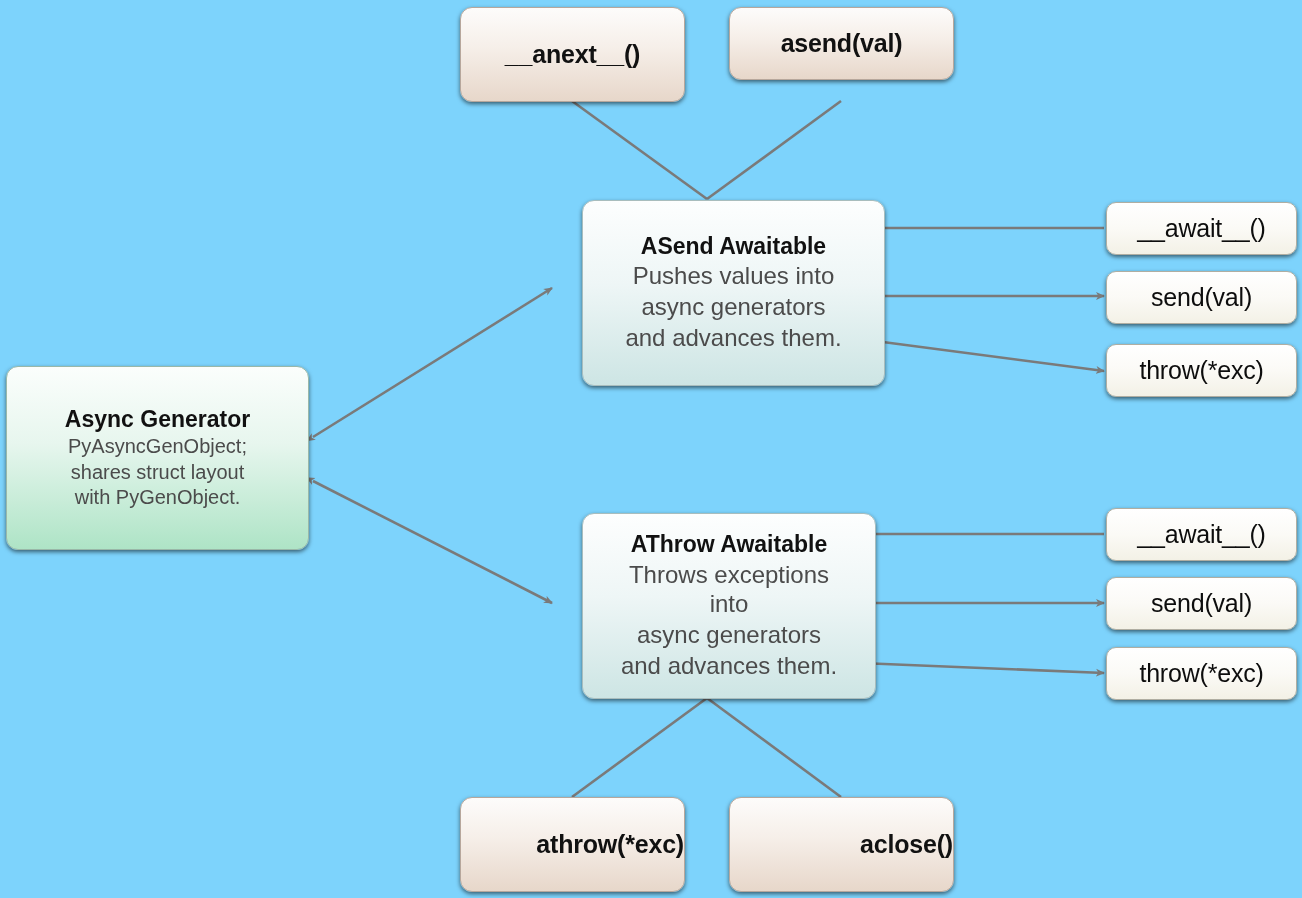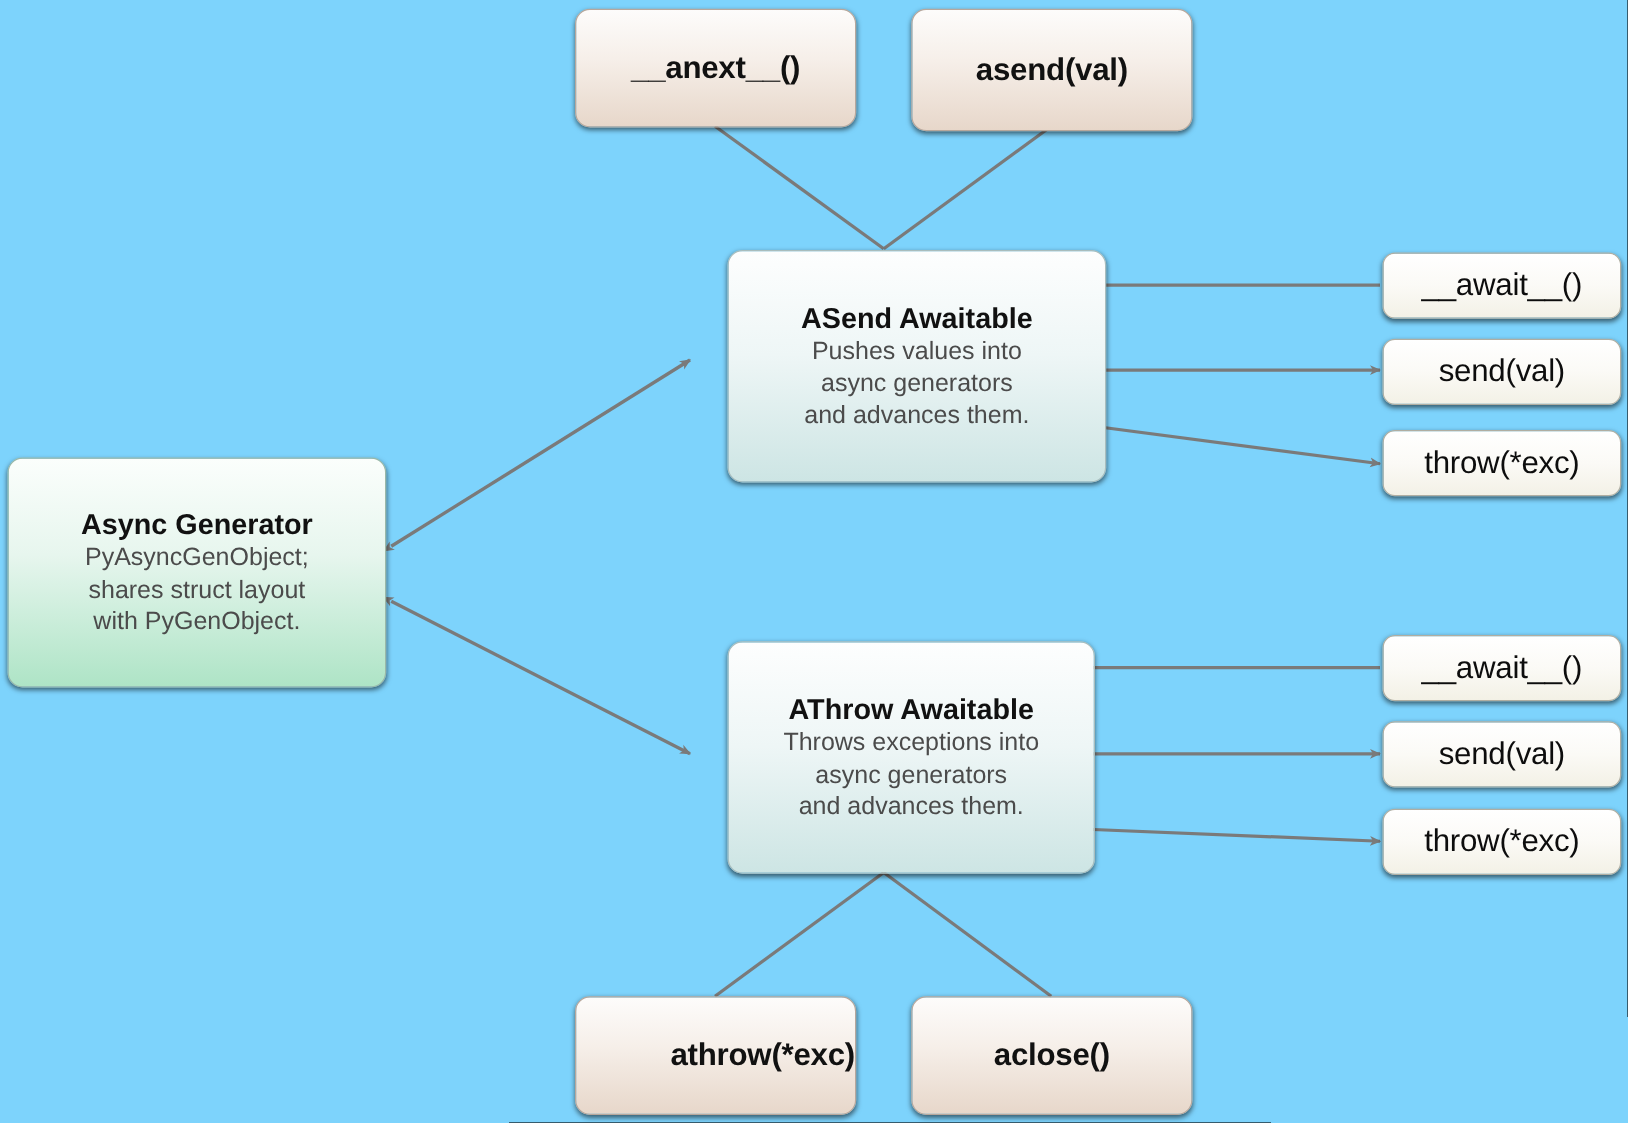--- a/index.html
+++ b/index.html
@@ -56,21 +56,21 @@
     padding: 10px 28px;
     margin-left: 26px;
   }
   .node-teal .node-title {
     font-size: 23px;
     font-weight: bold;
     color: #111111;
     line-height: 1.18;
   }
   .node-teal .node-desc {
-    font-size: 20px;
+    font-size: 24px;
     font-weight: normal;
     color: #4b4b4b;
     line-height: 1.24;
     margin-top: 1px;
   }
 
   
   .node-green {
     background: linear-gradient(to bottom, #fbfefc 0%, #e7f6ee 42%, #aee4c6 100%);
     border-color: #9ab8a8;
@@ -144,21 +144,21 @@
       <path d="M860,603 L1104,603" marker-start="url(#ah-start)" marker-end="url(#ah-end)"></path>
 
       <path d="M860,663 L1104,673" marker-start="url(#ah-start)" marker-end="url(#ah-end)"></path>
     </g>
   </svg>
 
   <div class="node node-peach" style="left:460px; top:7px; width:225px; height:95px;">
     <span class="node-title">__anext__()</span>
   </div>
 
-  <div class="node node-peach" style="left:729px; top:7px; width:225px; height:98px;">
+  <div class="node node-peach" style="left:729px; top:7px; width:225px; height:73px;">
     <span class="node-title">asend(val)</span>
   </div>
 
   <div class="node node-green" style="left:6px; top:366px; width:303px; height:184px;">
     <span class="node-title">Async Generator</span>
     <span class="node-desc">PyAsyncGenObject;</span>
     <span class="node-desc">shares struct layout</span>
     <span class="node-desc">with PyGenObject.</span>
   </div>
 
@@ -197,17 +197,17 @@
   </div>
 
   <div class="node node-ivory" style="left:1106px; top:647px; width:191px; height:53px;">
     <span class="node-title">throw(*exc)</span>
   </div>
 
   <div class="node node-peach" style="left:460px; top:797px; width:225px; height:95px;align-items:flex-end;">
     <span class="node-title">athrow(*exc)</span>
   </div>
 
-  <div class="node node-peach" style="left:729px; top:797px; width:225px; height:95px;">
+  <div class="node node-peach" style="left:729px; top:797px; width:225px; height:95px;align-items:flex-end;">
     <span class="node-title">aclose()</span>
   </div>
 
 </div>
 
 </body></html>

